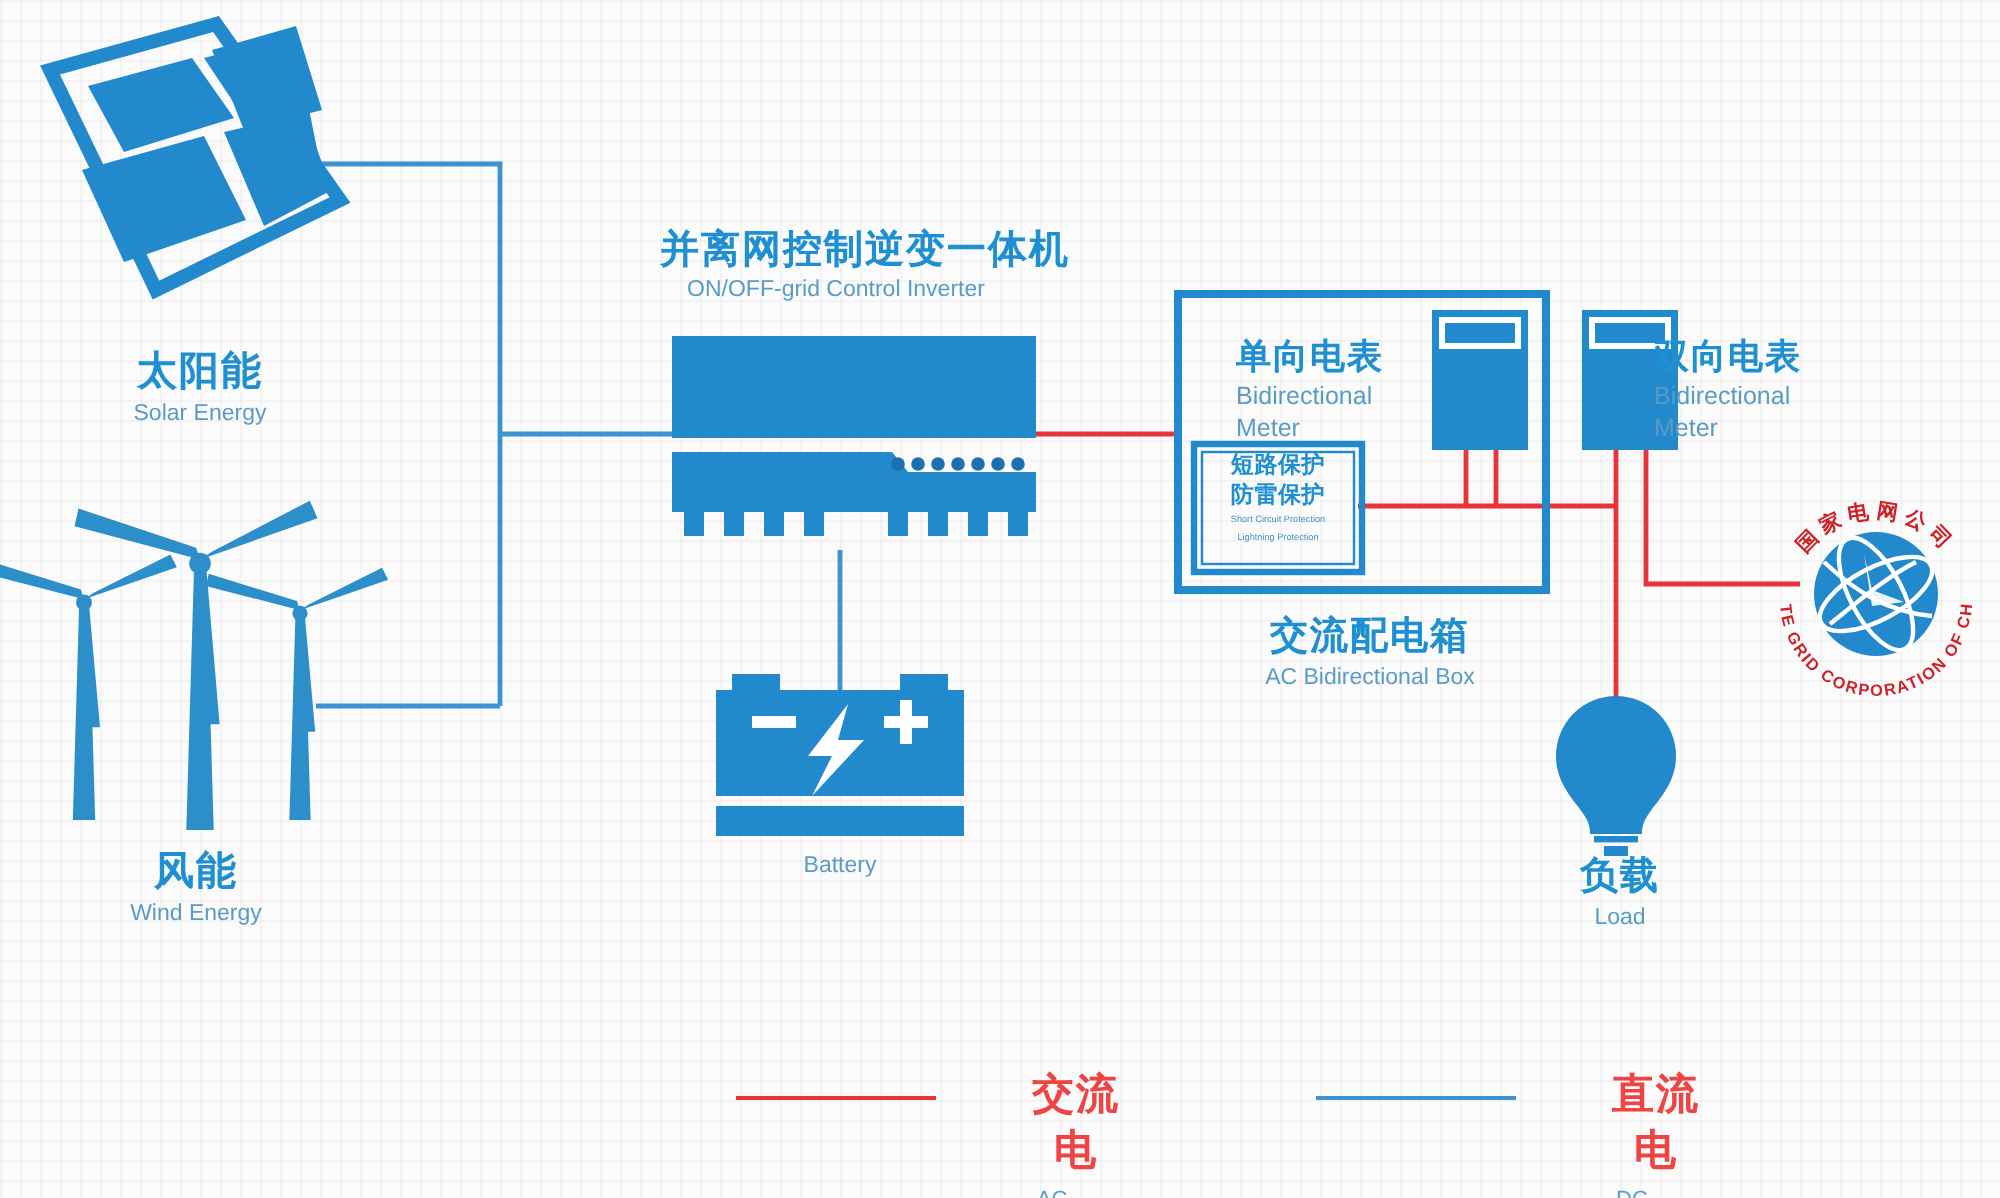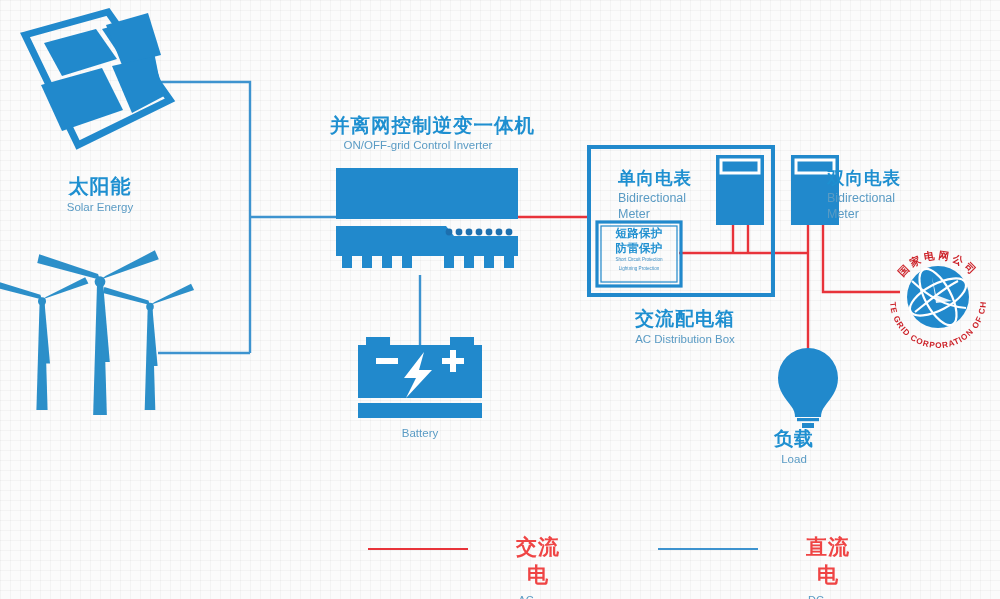--- a/index.html
+++ b/index.html
@@ -23,21 +23,21 @@
   
   #inverter-label { left:330px; top:114px; width:176px; }
   #inverter-label .cn { font-size:19.5px; }
   #inverter-label .en { font-size:11.5px; }
 
   #solar-label { left:30px; top:175px; width:140px; }
   #solar-label .cn { font-size:20px; }
   #wind-label  { left:28px; top:425px; width:140px; }
   #wind-label .cn { font-size:20px; }
   #battery-label { left:350px; top:424px; width:140px; }
-  #load-label  { left:744px; top:428px; width:100px;text-align:center; }
+  #load-label  { left:760px; top:428px; width:100px;text-align:center; }
   #acbox-label { left:600px; top:308px; width:170px; }
   #acbox-label .cn { font-size:19px;text-align:center; }
 
   #uni-meter-label { left:618px; top:168px; width:96px; text-align:left; }
   #uni-meter-label .cn { font-size:17.5px; }
   #uni-meter-label .en { font-size:12.5px; color:#5a9bc4; line-height:1.25; text-align:left; }
   #bi-meter-label { left:827px; top:168px; width:100px; text-align:left; }
   #bi-meter-label .cn { font-size:17.5px; }
   #bi-meter-label .en { font-size:12.5px; color:#5a9bc4; line-height:1.25; text-align:left; }
 
@@ -216,28 +216,32 @@
   <div class="lbl" id="solar-label">
     <div class="cn">太阳能</div>
     <div class="en">Solar Energy</div>
   </div>
 
   <div class="lbl" id="inverter-label">
     <div class="cn">并离网控制逆变一体机</div>
     <div class="en">ON/OFF-grid Control Inverter</div>
   </div>
 
+  <div class="lbl" id="wind-label">
+    <div class="cn">风能</div>
+    <div class="en">Wind Energy</div>
+  </div>
 
   <div class="lbl" id="battery-label">
     <div class="en">Battery</div>
   </div>
 
   <div class="lbl" id="acbox-label">
     <div class="cn">交流配电箱</div>
-    <div class="en">AC Distribution Box</div>
+    <div class="en">AC Bidirectional Box</div>
   </div>
 
   <div class="lbl" id="load-label">
     <div class="cn">负载</div>
     <div class="en">Load</div>
   </div>
 
   <div class="lbl" id="uni-meter-label">
     <div class="cn">单向电表</div>
     <div class="en">Bidirectional</div>

